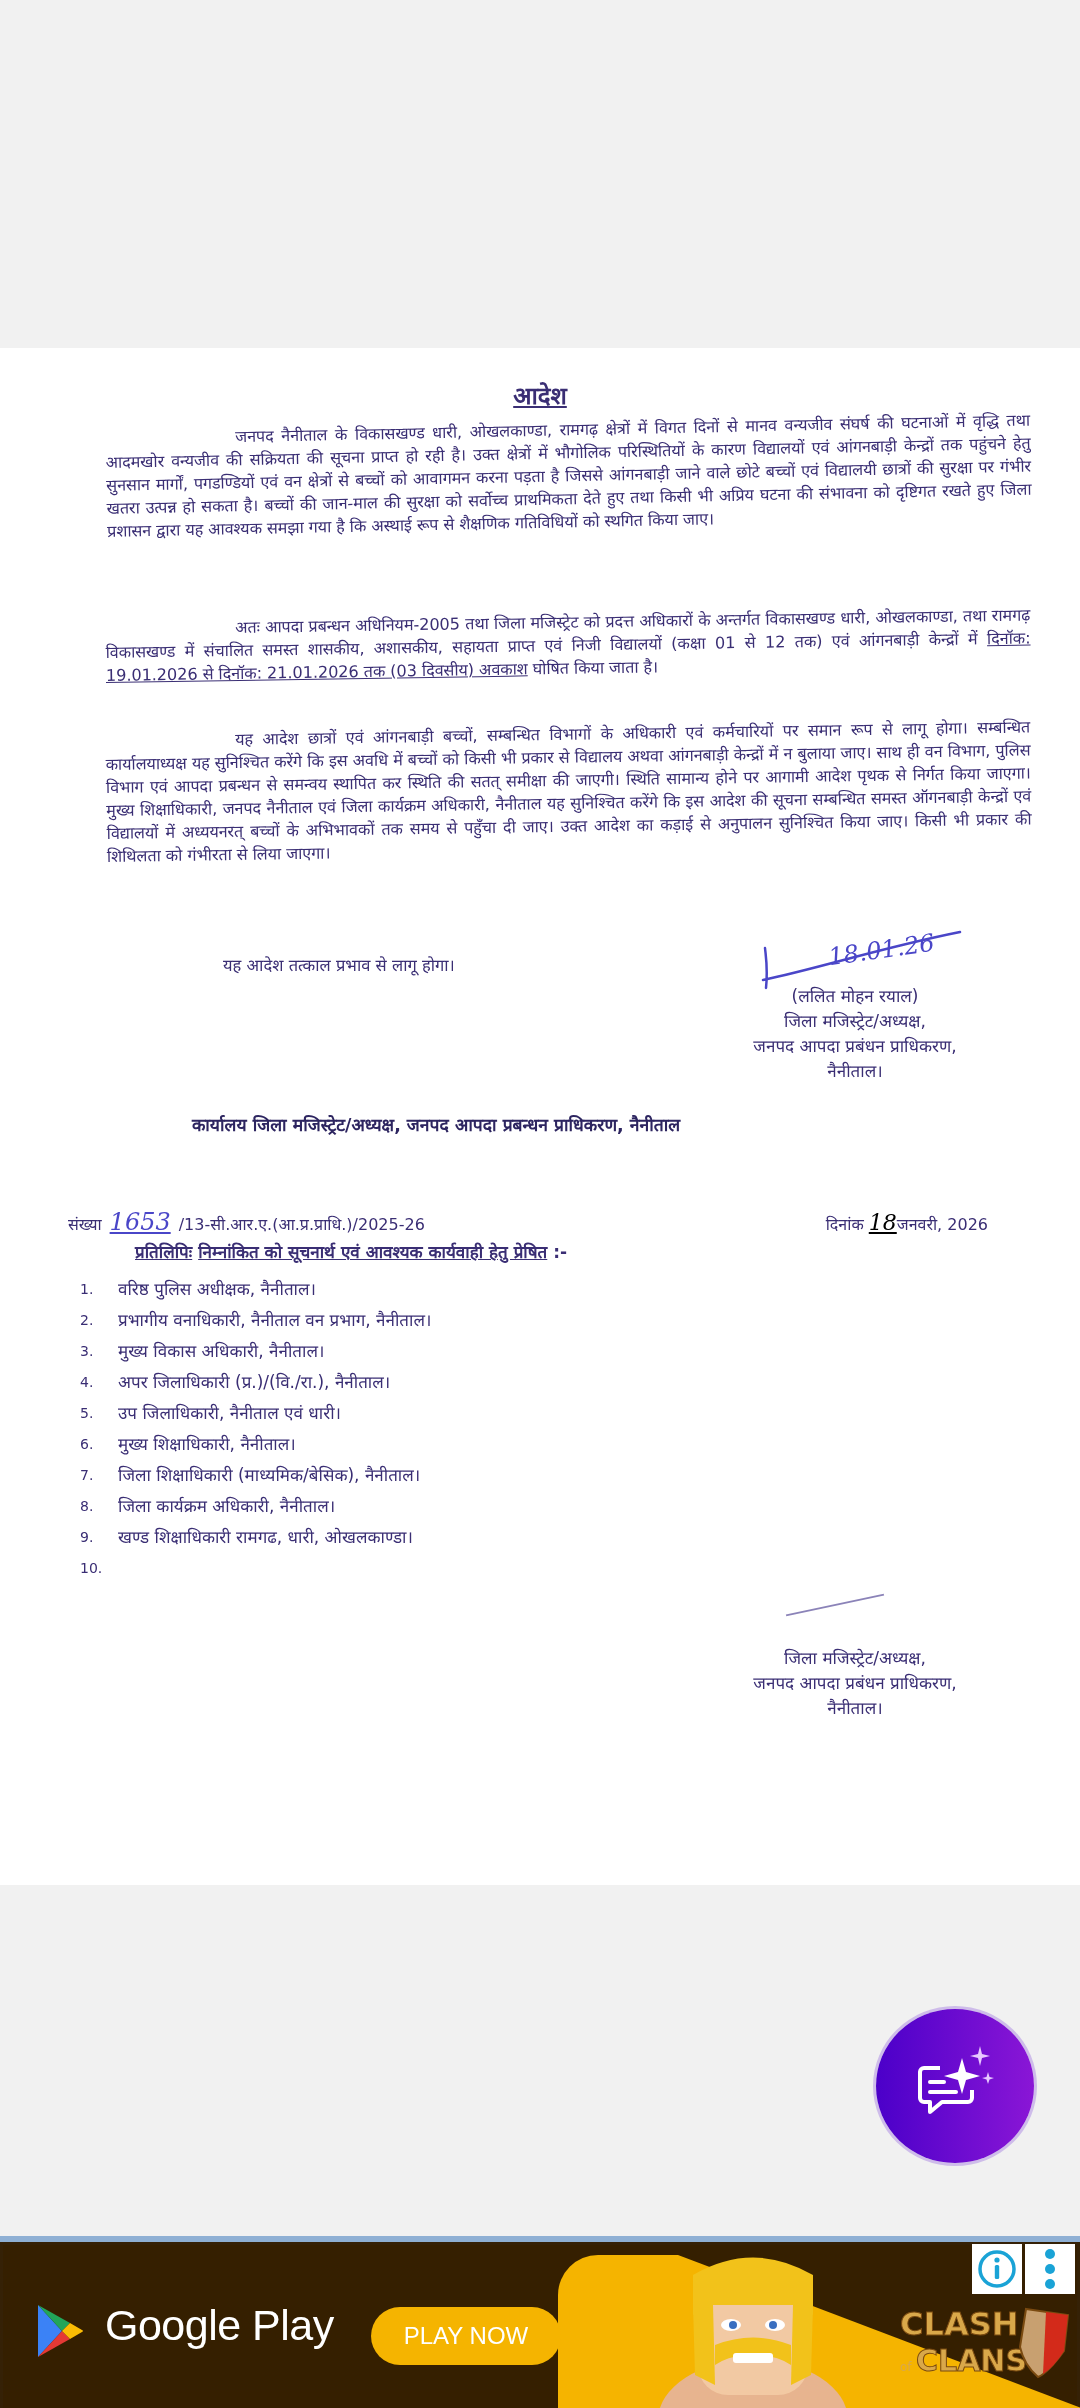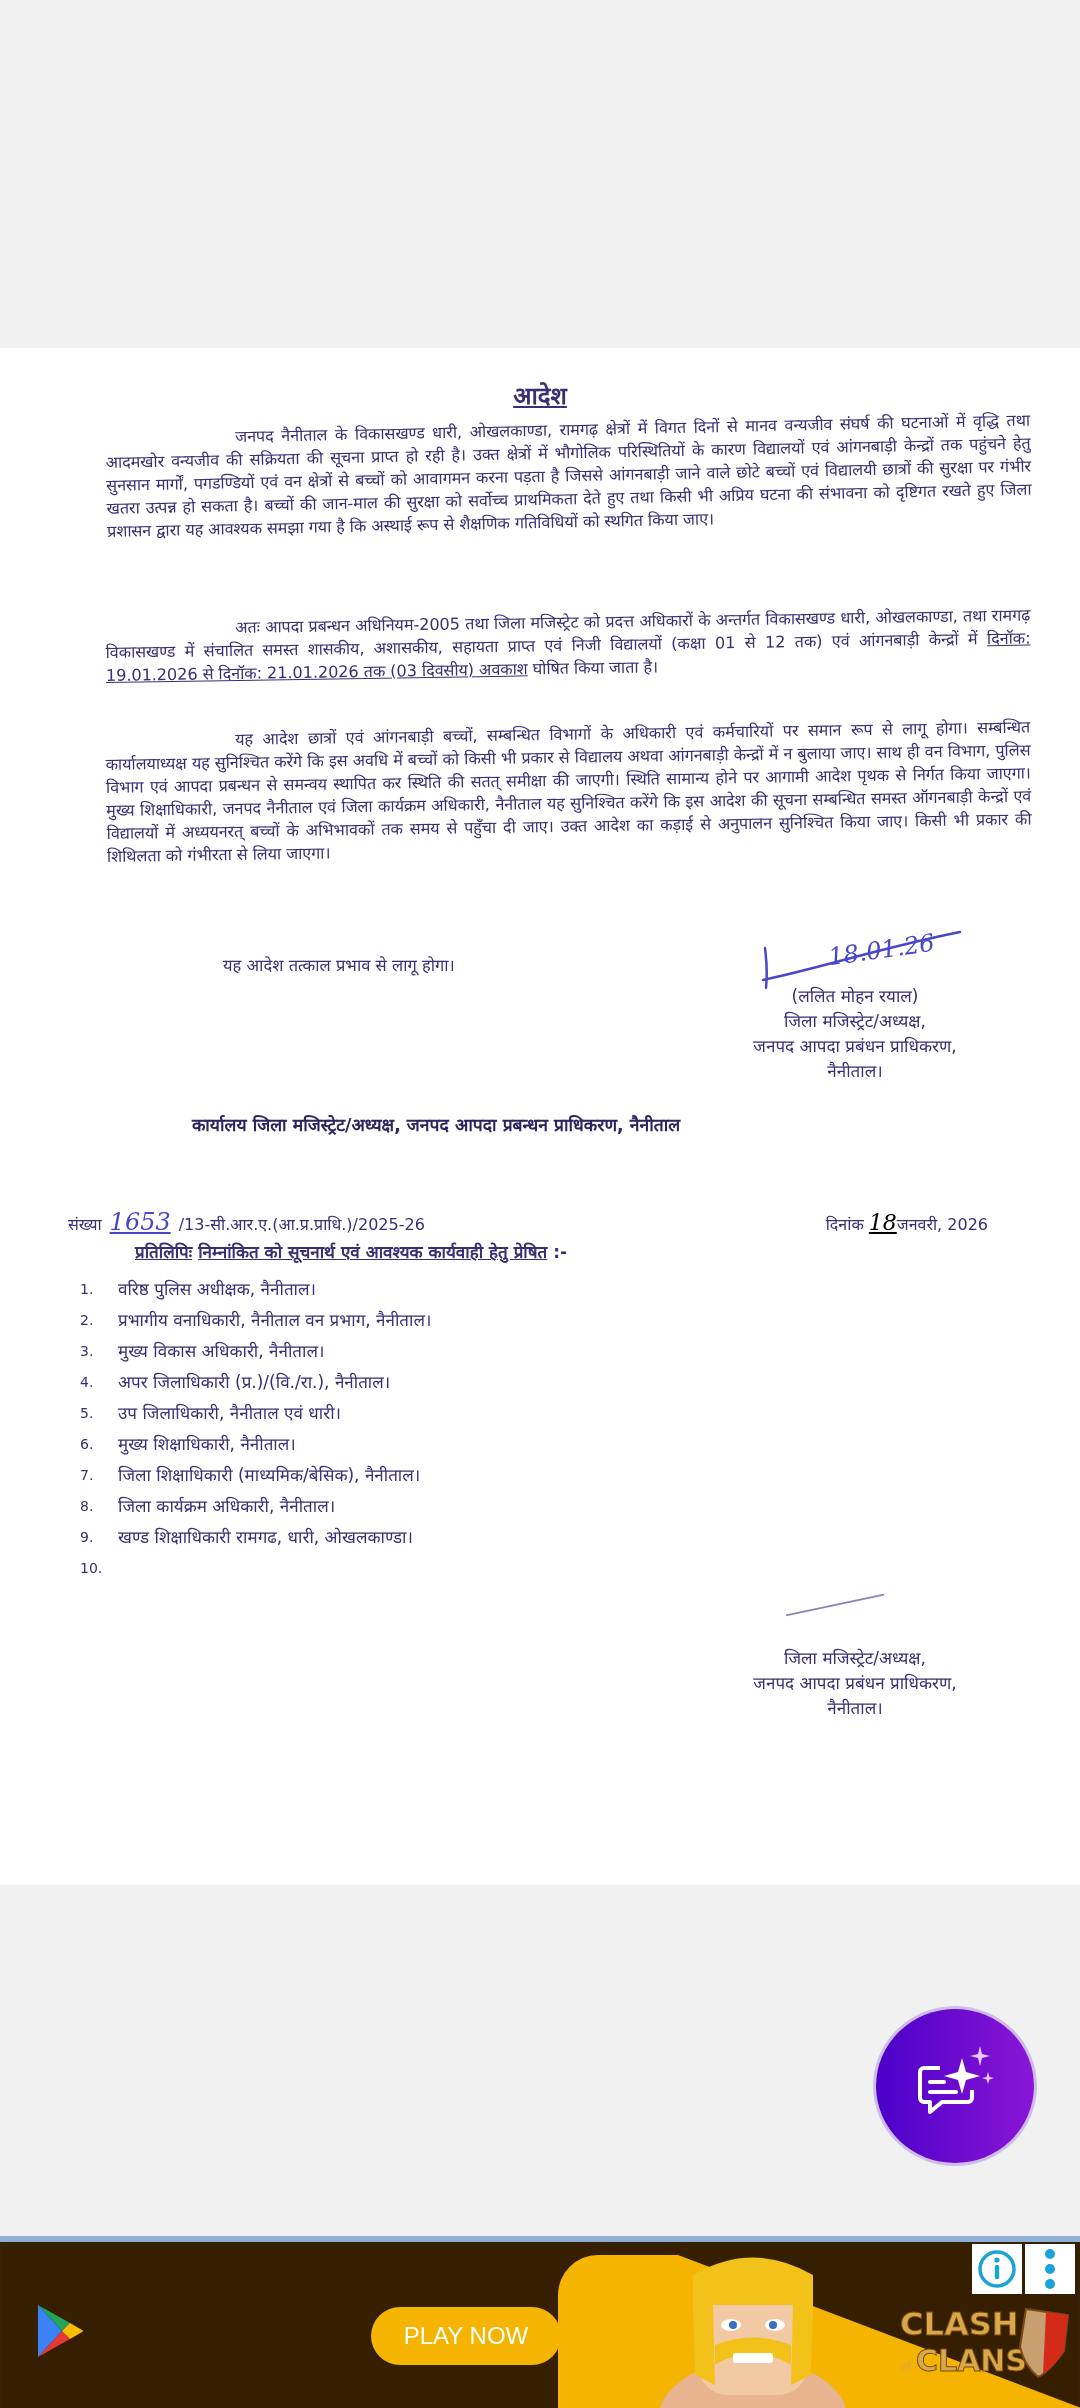--- a/index.html
+++ b/index.html
@@ -210,20 +210,21 @@
 
 <div class="ad">
   <div class="ad-inner">
     <div class="ad-yellow"></div>
     <svg class="gp-logo" viewBox="0 0 50 56">
       <path d="M2 2 L26 28 L2 54 Z" fill="#3b82f6"></path>
       <path d="M2 2 L34 20 L26 28 Z" fill="#22a55a"></path>
       <path d="M2 54 L34 36 L26 28 Z" fill="#e53935"></path>
       <path d="M34 20 L46 27 Q48 28 46 29 L34 36 L26 28 Z" fill="#fbbc04"></path>
     </svg>
+    <div class="gp-text">Google Play</div>
     <button class="play-btn">PLAY NOW</button>
     <svg class="barbarian" viewBox="0 0 200 172">
       <ellipse cx="100" cy="175" rx="95" ry="60" fill="#e7b48f"></ellipse>
       <rect x="45" y="20" width="110" height="130" rx="30" fill="#f2c9a3"></rect>
       <path d="M40 30 Q100 -5 160 30 L160 70 L140 60 L60 60 L40 70 Z" fill="#f2c21a"></path>
       <path d="M40 60 L60 60 L62 140 L42 130 Z" fill="#f2c21a"></path>
       <path d="M160 60 L140 60 L138 140 L158 130 Z" fill="#f2c21a"></path>
       <ellipse cx="78" cy="80" rx="10" ry="6" fill="#fff"></ellipse>
         <circle cx="80" cy="80" r="4" fill="#3a6fc0"></circle>
       <ellipse cx="122" cy="80" rx="10" ry="6" fill="#fff"></ellipse>

